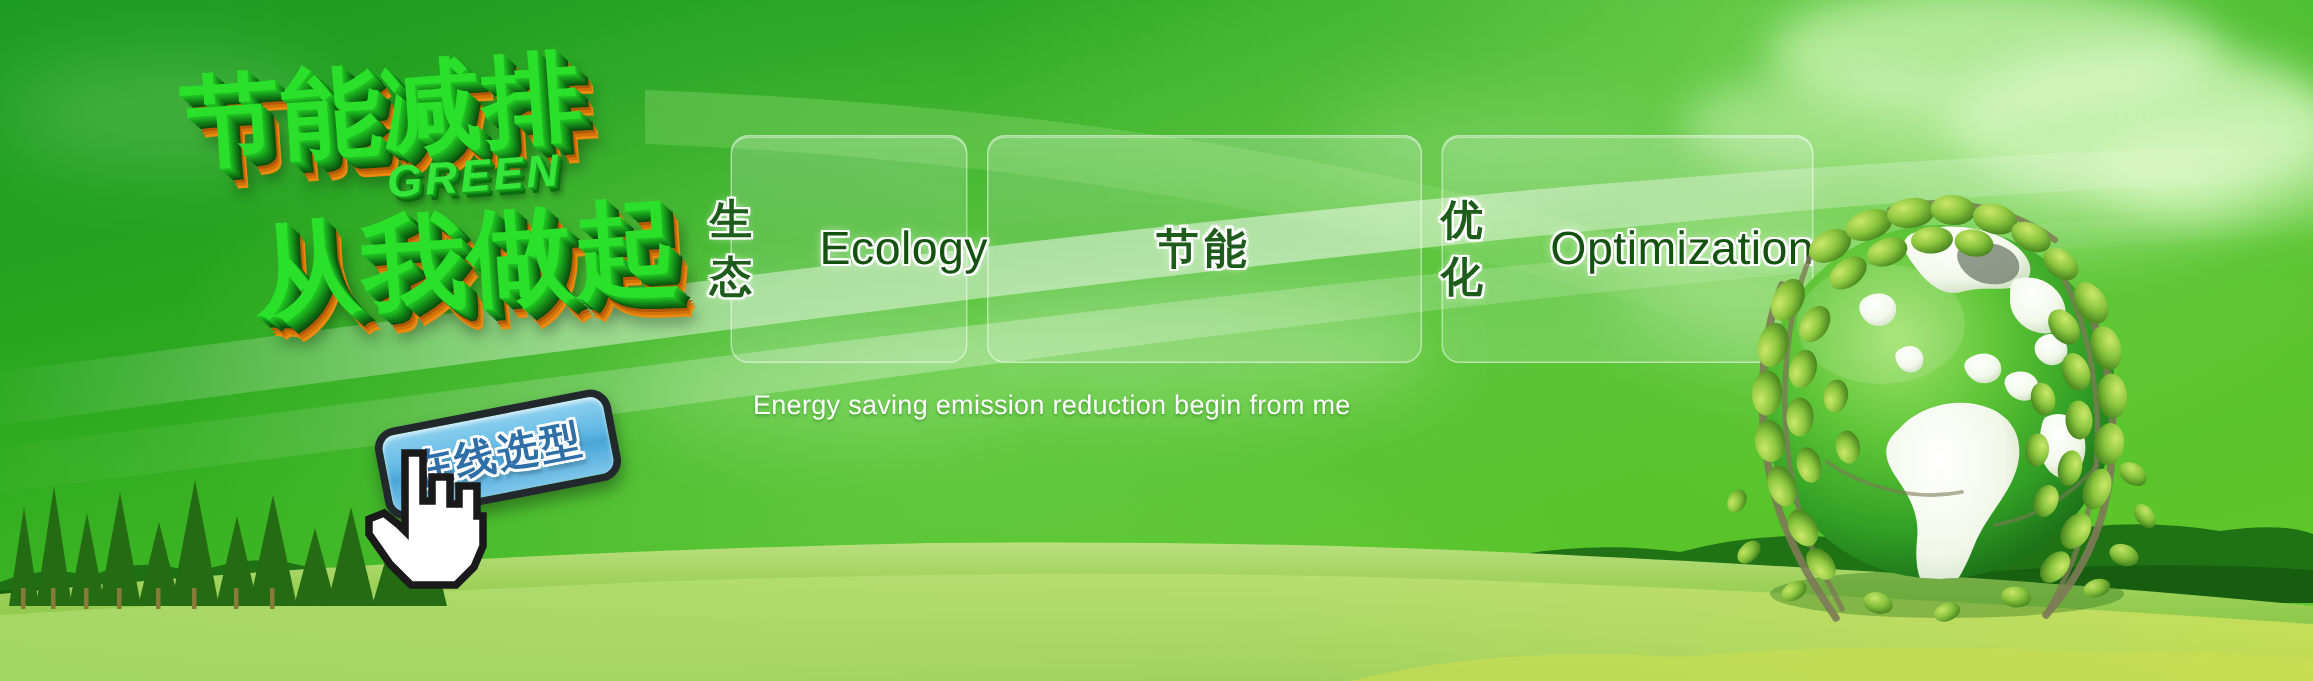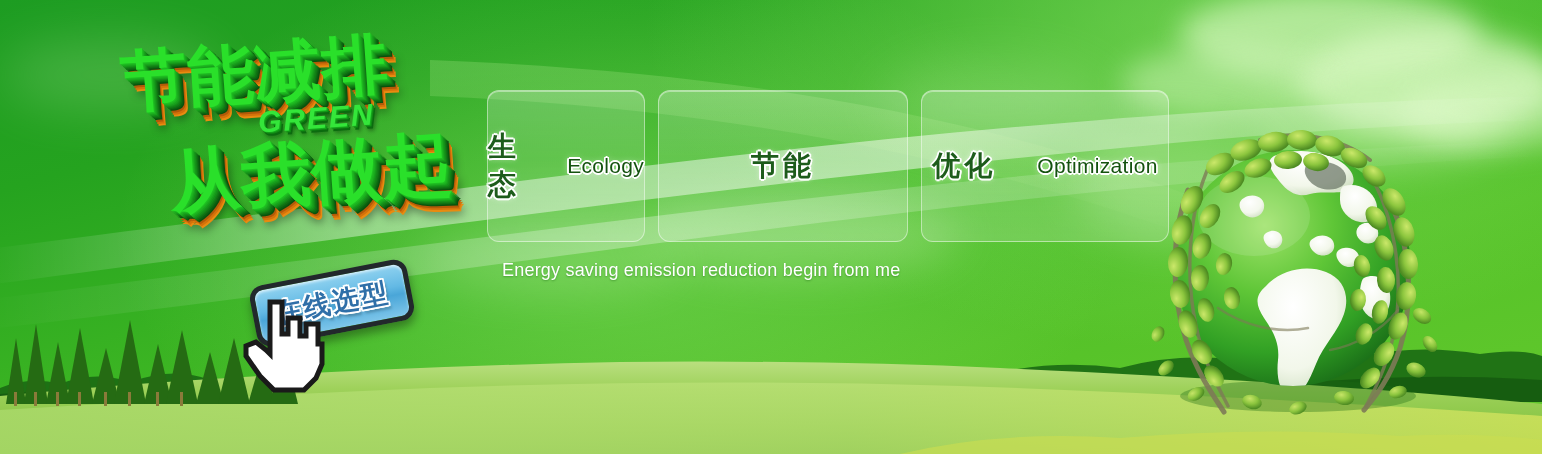--- a/index.html
+++ b/index.html
@@ -90,31 +90,31 @@
   
   .cards { position:absolute; left:487px; top:90px; display:flex; gap:13px; }
   .card {
     width:158px; height:152px; border-radius:12px;
     background:linear-gradient(to bottom, rgba(255,255,255,.22) 0%, rgba(255,255,255,.10) 45%, rgba(255,255,255,.16) 100%);
     border:1px solid rgba(255,255,255,.45);
     box-shadow:inset 0 1px 0 rgba(255,255,255,.4);
     display:flex; align-items:center; justify-content:center;
     gap:41px;
   }
-  .card.w2 { width:250px; }
+  .card.w2 { width:290px; }
   .card.w3 { width:248px; }
   .card-cn {
     font-size:28px; font-weight:bold; color:#1d5c1b; letter-spacing:4px;
     text-shadow:
       -1.4px -1.4px 0 #fff, 1.4px -1.4px 0 #fff, -1.4px 1.4px 0 #fff, 1.4px 1.4px 0 #fff,
       0 -1.6px 0 #fff, 0 1.6px 0 #fff, -1.6px 0 0 #fff, 1.6px 0 0 #fff,
       0 0 6px rgba(255,255,255,.8);
   }
   .card-en {
-    font-size:21px; color:#14530f; letter-spacing:.3px;
+    font-size:31px; color:#14530f; letter-spacing:.3px;
     text-shadow:
       -1.4px -1.4px 0 #fff, 1.4px -1.4px 0 #fff, -1.4px 1.4px 0 #fff, 1.4px 1.4px 0 #fff,
       0 -1.6px 0 #fff, 0 1.6px 0 #fff, -1.6px 0 0 #fff, 1.6px 0 0 #fff,
       0 0 7px rgba(255,255,255,.85);
   }
 
   
   .tagline {
     position:absolute; left:502px; top:260px;
     font-size:18px; color:#ffffff; letter-spacing:.2px;

